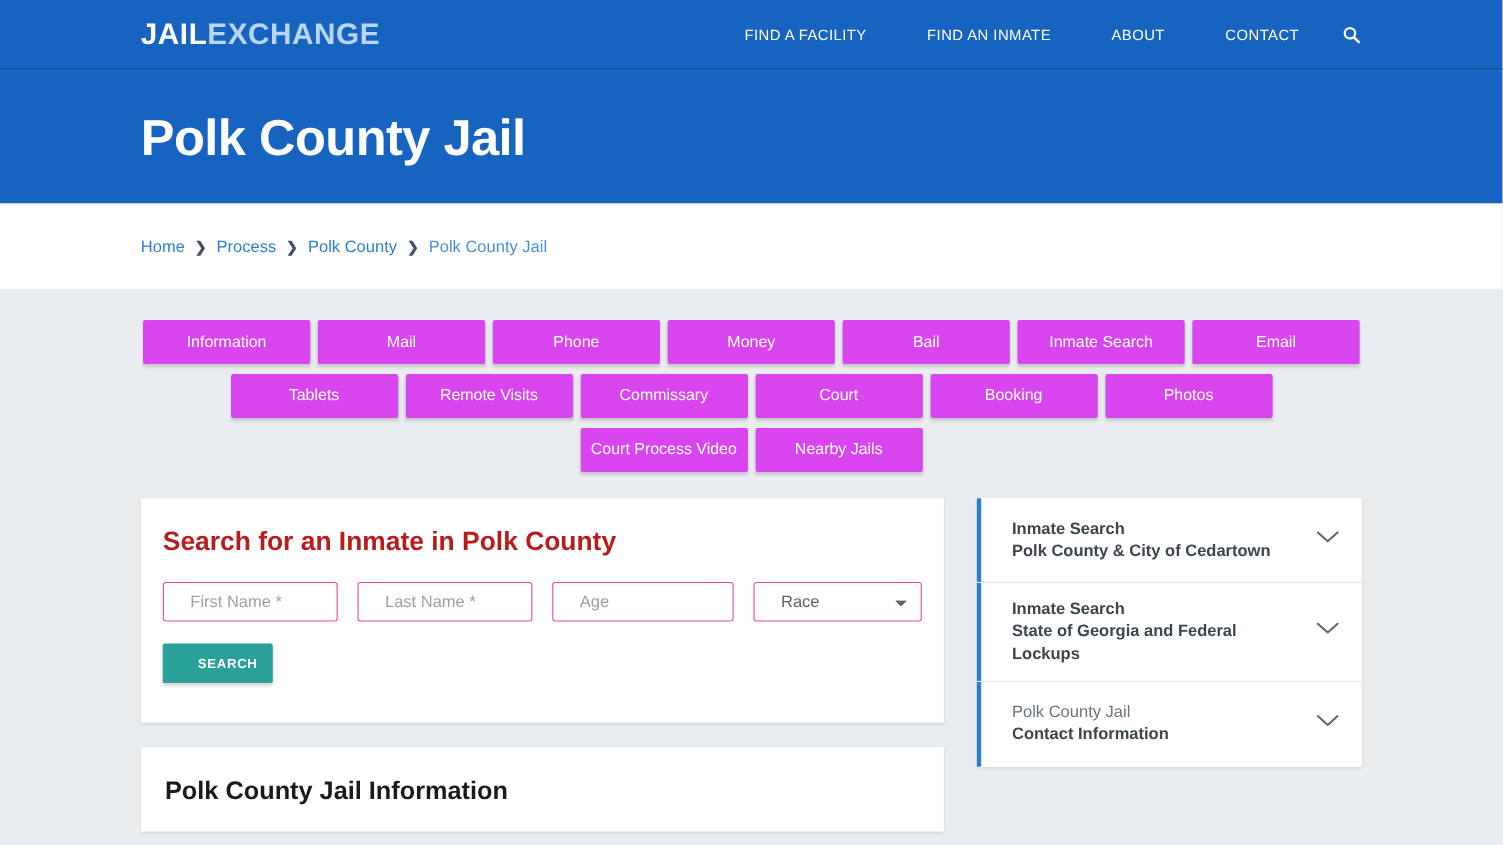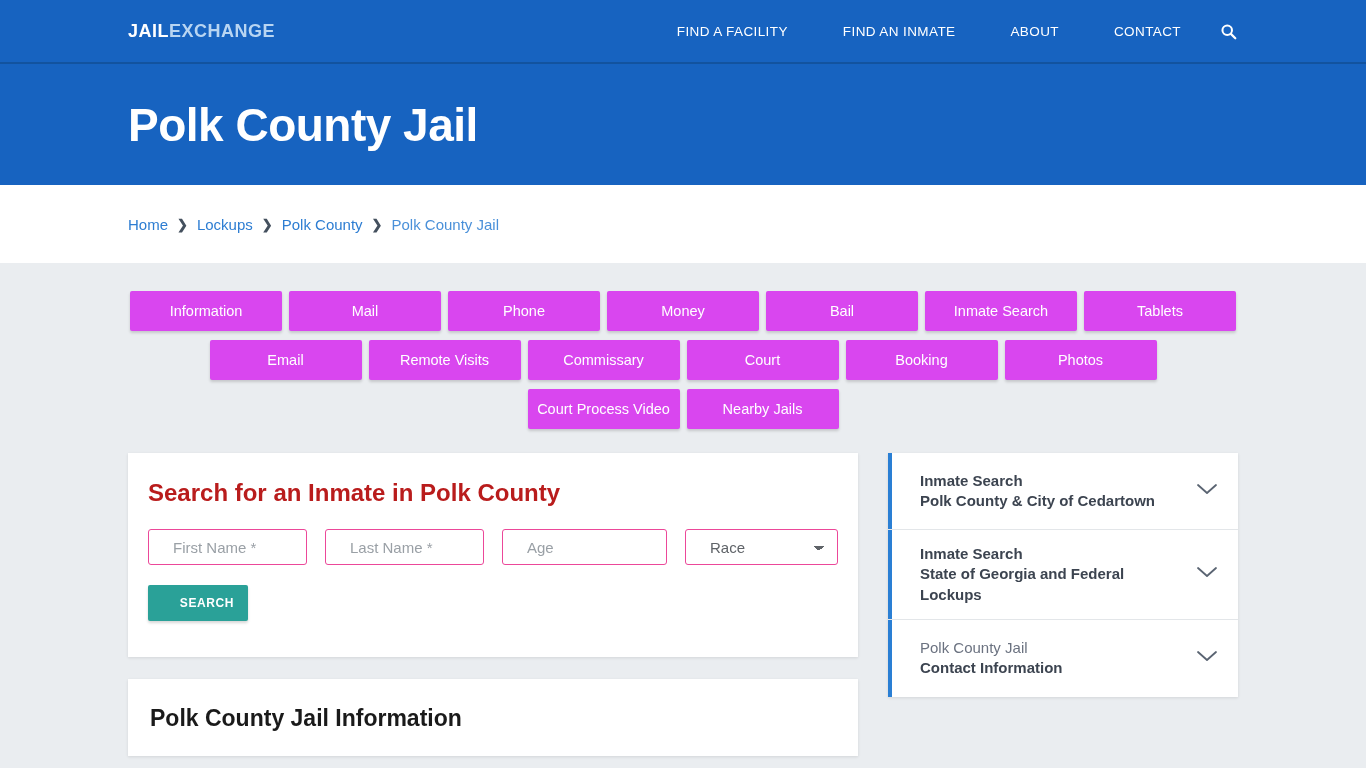--- a/index.html
+++ b/index.html
@@ -16,21 +16,21 @@
   .topnav {
     position: relative;
     height: 64px;
     background: #1763c0;
     border-bottom: 2px solid #12539f;
     display: flex;
     align-items: center;
   }
   .logo {
     margin-left: 128px;
-    font-size: 18px;
+    font-size: 27px;
     font-weight: bold;
     letter-spacing: 0.5px;
     line-height: 1;
     white-space: nowrap;
   }
   .logo .jail { color: #ffffff; }
   .logo .exchange { color: #b8d5f2; }
   .navlinks {
     margin-left: auto;
     margin-right: 128px;
@@ -252,41 +252,41 @@
 </div>
 
 <div class="hero">
   <h1>Polk County Jail</h1>
 </div>
 
 <div class="breadcrumb-bar">
   <nav class="breadcrumb">
     <a class="crumb" href="#">Home</a>
     <span class="crumb-sep">❯</span>
-    <a class="crumb" href="#">Lockups</a>
+    <a class="crumb" href="#">Process</a>
     <span class="crumb-sep">❯</span>
     <a class="crumb" href="#">Polk County</a>
     <span class="crumb-sep">❯</span>
     <a class="crumb current" href="#">Polk County Jail</a>
   </nav>
 </div>
 
 <div class="page">
   <div class="container">
 
     <div class="btngrid">
       <button class="navbtn">Information</button>
       <button class="navbtn">Mail</button>
       <button class="navbtn">Phone</button>
       <button class="navbtn">Money</button>
       <button class="navbtn">Bail</button>
       <button class="navbtn">Inmate Search</button>
 
+      <button class="navbtn">Email</button>
       <button class="navbtn">Tablets</button>
-      <button class="navbtn">Email</button>
       <button class="navbtn">Remote Visits</button>
       <button class="navbtn">Commissary</button>
       <button class="navbtn">Court</button>
       <button class="navbtn">Booking</button>
       <button class="navbtn">Photos</button>
 
       <div class="row3">
         <button class="navbtn">Court Process Video</button>
         <button class="navbtn">Nearby Jails</button>
       </div>

